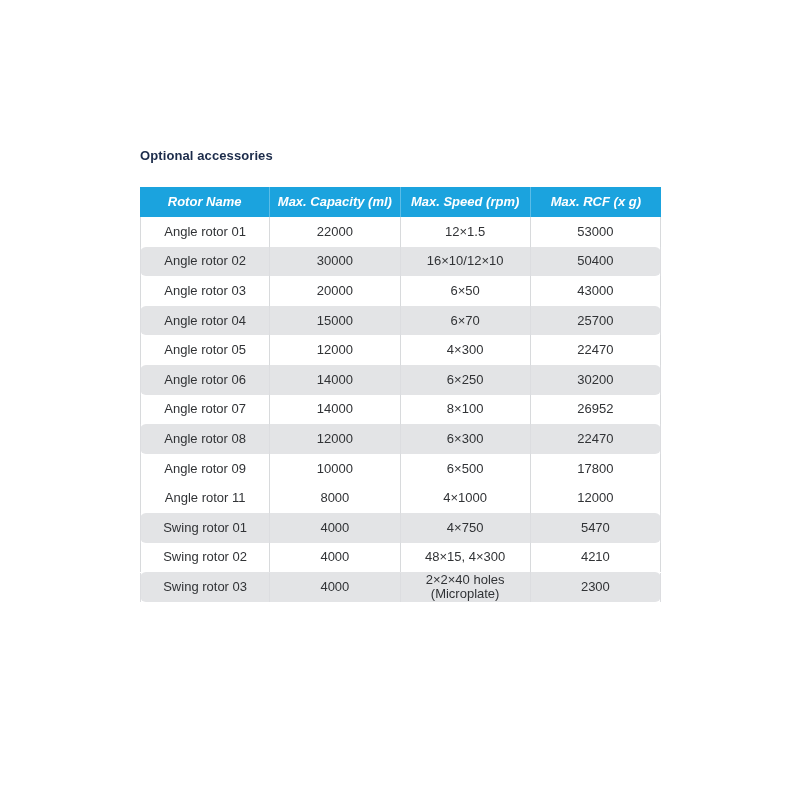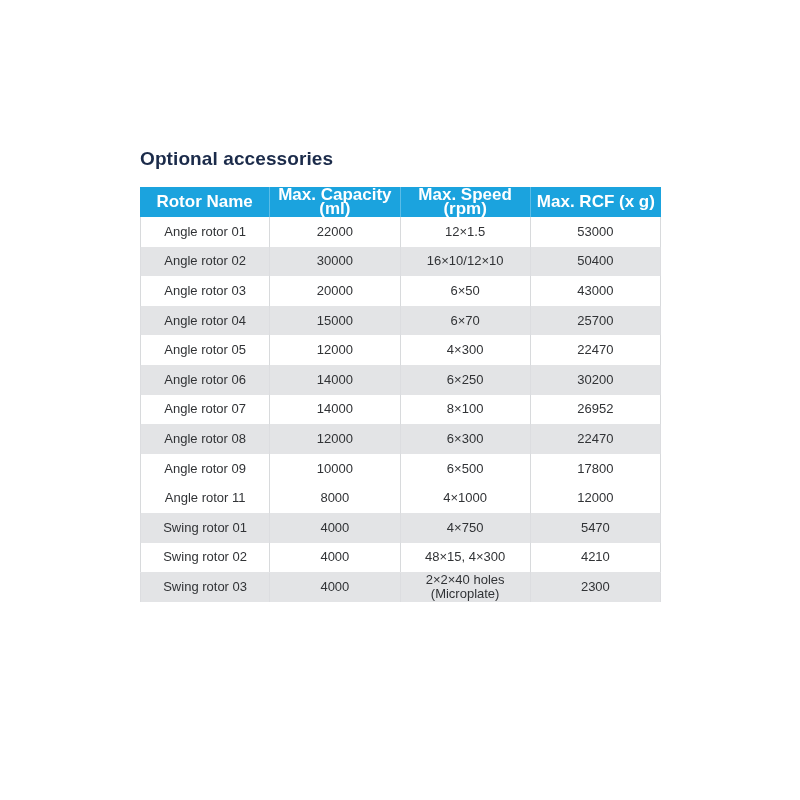--- a/index.html
+++ b/index.html
@@ -5,21 +5,21 @@
   * { margin: 0; padding: 0; box-sizing: border-box; }
   html, body {
     width: 800px; height: 800px;
     background: #ffffff;
     font-family: "Liberation Sans", "DejaVu Sans", sans-serif;
     overflow: hidden;
   }
   .page-title {
     position: absolute;
     left: 140px; top: 148px;
-    font-size: 19px;
+    font-size: 13px;
     font-weight: bold;
     letter-spacing: 0.1px;
     color: #1b2b4a;
   }
   .spec-table {
     position: absolute;
     left: 140px; top: 187px;
     width: 521px;
     font-size: 13px;
     color: #313336;
@@ -29,37 +29,39 @@
     width: 100%;
   }
   .t-head {
     background: #1ba3de;
     height: 30px;
   }
   .t-head .t-cell {
     color: #ffffff;
     font-weight: bold;
     border-right: 1px solid rgba(255,255,255,0.28);
-    font-size: 17px;
+    font-size: 13px;
+    font-style: italic;
   }
   .t-head .t-cell:last-child { border-right: none; }
   .t-cell {
     flex: 1 1 25%;
     width: 25%;
     display: flex;
     align-items: center;
     justify-content: center;
     text-align: center;
     min-height: 29.6px;
     padding: 1px 4px;
     line-height: 14px;
     white-space: pre-line;
   }
   .t-body .t-row {
     background: #ffffff;
+    border-radius: 6px;
   }
   .t-body .t-row.alt {
     background: #e3e4e6;
     align-items: flex-end;
   }
   .t-body .t-cell {
     border-right: 1px solid #d8dadc;
   }
   .t-body .t-cell:first-child {
     border-left: 1px solid #d8dadc;

